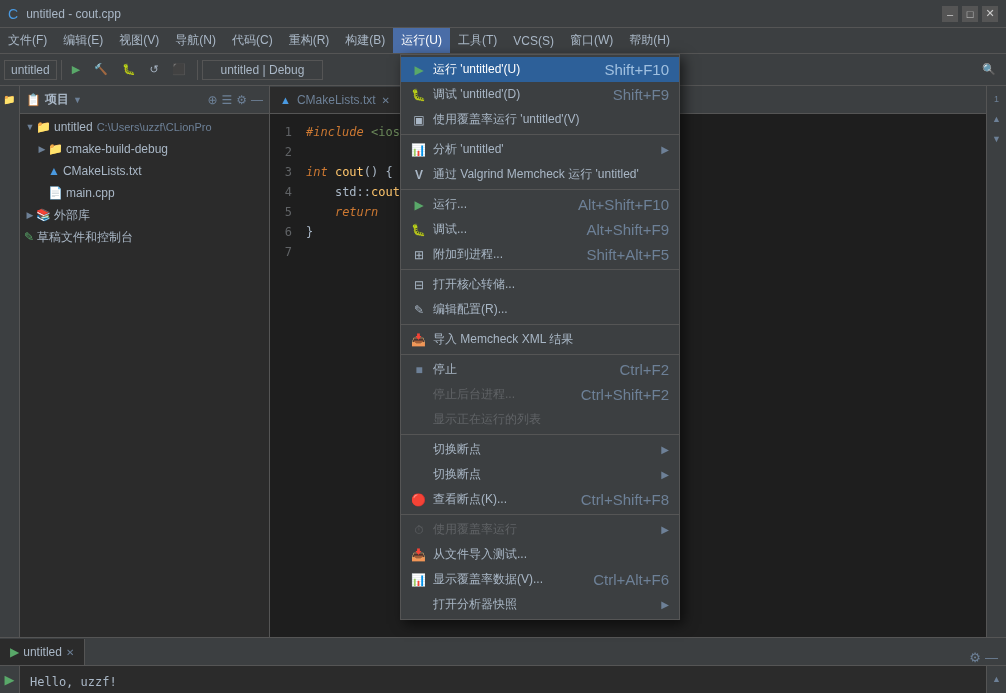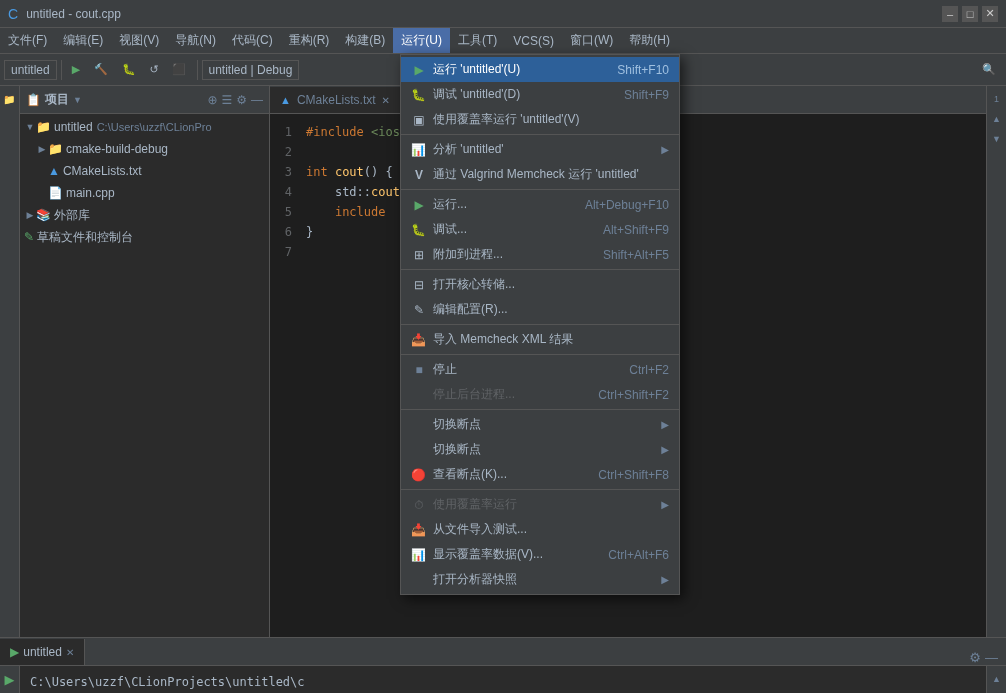--- a/index.html
+++ b/index.html
@@ -216,21 +216,21 @@
       position: absolute;
       left: 36px;
       top: 8px;
       right: 0;
       font-size: 12px;
       font-family: monospace;
       line-height: 20px;
       color: #a9b7c6;
     }
     .code-line { height: 20px; white-space: pre; }
-    .kw { color: #cc7832; }
+    .kw { color: #cc7832; font-style: italic; }
     .fn { color: #ffc66d; }
     .str { color: #6a8759; }
     .ns { color: #a9b7c6; }
     .bracket { color: #a9b7c6; }
 
     
     .right-sidebar {
       width: 20px;
       background: #3c3f41;
       border-left: 1px solid #555;
@@ -352,21 +352,21 @@
       cursor: pointer;
       min-height: 24px;
       color: #a9b7c6;
       font-size: 12px;
       justify-content: space-between;
     }
     .dropdown-item.highlighted { background: #2d6099; color: #fff; }
     .dropdown-item.disabled { color: #606366; cursor: default; }
     .dropdown-item-left { display: flex; align-items: center; gap: 6px; }
     .dropdown-item-icon { width: 16px; height: 16px; display: flex; align-items: center; justify-content: center; font-size: 12px; }
-    .dropdown-item-shortcut { color: #6d8097; font-size: 12px; text-align: center; }
+    .dropdown-item-shortcut { color: #6d8097; font-size: 15px; text-align: center; }
     .dropdown-item.highlighted .dropdown-item-shortcut { color: #a0c0e0; }
     .dropdown-submenu-arrow { color: #6d8097; font-size: 10px; }
     .dropdown-separator { height: 1px; background: #555; margin: 2px 0; }
 
     
     .tab-close { color: #6d8097; font-size: 10px; cursor: pointer; }
   </style>
 </head>
 <body>
 
@@ -399,21 +399,21 @@
 
 <div class="toolbar">
   <span style="color:#a9b7c6; padding:2px 6px; border:1px solid #555; background:#3c3f41; font-size:12px; cursor:pointer;">untitled</span>
   <div class="toolbar-sep"></div>
   <button class="toolbar-btn" style="color:#59a869;">▶</button>
   <button class="toolbar-btn">🔨</button>
   <button class="toolbar-btn" style="color:#4a9ae1;">🐛</button>
   <button class="toolbar-btn">↺</button>
   <button class="toolbar-btn">⬛</button>
   <div class="toolbar-sep"></div>
-  <span style="color:#a9b7c6; padding:2px 6px; border:1px solid #555; background:#3c3f41; font-size:12px; cursor:pointer;">untitled | Debug</span>
+  <span style="color:#a9b7c6; padding:2px 18px; border:1px solid #555; background:#3c3f41; font-size:12px; cursor:pointer;">untitled | Debug</span>
   <div style="flex:1"></div>
   <button class="toolbar-btn">🔍</button>
 </div>
 
 <div class="main-layout">
 
   <div class="left-icons">
     <div class="left-icon" title="Project">📁</div>
   </div>
 
@@ -496,21 +496,21 @@
         <div>4</div>
         <div>5</div>
         <div>6</div>
         <div>7</div>
       </div>
       <div class="code-area">
         <div class="code-line"><span class="kw">#include</span> <span class="str">&lt;iostream&gt;</span></div>
         <div class="code-line"></div>
         <div class="code-line"><span class="kw">int</span> <span class="fn">cout</span><span class="bracket">()</span> <span class="bracket">{</span></div>
         <div class="code-line">    <span class="ns">std::</span><span class="fn">cout</span></div>
-        <div class="code-line">    <span class="kw">include</span></div>
+        <div class="code-line">    <span class="kw">return</span></div>
         <div class="code-line"><span class="bracket">}</span></div>
         <div class="code-line"></div>
       </div>
     </div>
   </div>
 
   <div class="right-sidebar">
     <div class="right-icon">1</div>
     <div class="right-icon">▲</div>
     <div class="right-icon">▼</div>
@@ -530,21 +530,20 @@
     </div>
   </div>
   <div class="bottom-content">
 
     <div class="run-sidebar">
       <div class="run-icon" style="color:#59a869; font-size:13px;">▶</div>
       <div class="run-icon" style="color:#a9b7c6;">▲</div>
 
     </div>
     <div class="run-output">
-      <div>C:\Users\uzzf\CLionProjects\untitled\c</div>
       <div>Hello, uzzf!</div>
       <div></div>
 
     </div>
     <div class="run-extra">
       <div class="right-icon" style="font-size:9px;">▲</div>
       <div class="right-icon" style="font-size:9px;">▼</div>
     </div>
   </div>
 </div>
@@ -591,21 +590,21 @@
     </div>
   </div>
 
   <div class="dropdown-separator"></div>
 
   <div class="dropdown-item">
     <div class="dropdown-item-left">
       <span class="dropdown-item-icon" style="color:#59a869;">▶</span>
       <span>运行...</span>
     </div>
-    <span class="dropdown-item-shortcut">Alt+Debug+F10</span>
+    <span class="dropdown-item-shortcut">Alt+Shift+F10</span>
   </div>
 
   <div class="dropdown-item">
     <div class="dropdown-item-left">
       <span class="dropdown-item-icon" style="color:#4a9ae1;">🐛</span>
       <span>调试...</span>
     </div>
     <span class="dropdown-item-shortcut">Alt+Shift+F9</span>
   </div>
 
@@ -653,20 +652,26 @@
   </div>
 
   <div class="dropdown-item disabled">
     <div class="dropdown-item-left">
       <span class="dropdown-item-icon"></span>
       <span>停止后台进程...</span>
     </div>
     <span class="dropdown-item-shortcut">Ctrl+Shift+F2</span>
   </div>
 
+  <div class="dropdown-item disabled">
+    <div class="dropdown-item-left">
+      <span class="dropdown-item-icon"></span>
+      <span>显示正在运行的列表</span>
+    </div>
+  </div>
 
   <div class="dropdown-separator"></div>
 
   <div class="dropdown-item">
     <div class="dropdown-item-left">
       <span class="dropdown-item-icon"></span>
       <span>切换断点</span>
     </div>
     <span class="dropdown-submenu-arrow">▶</span>
   </div>

